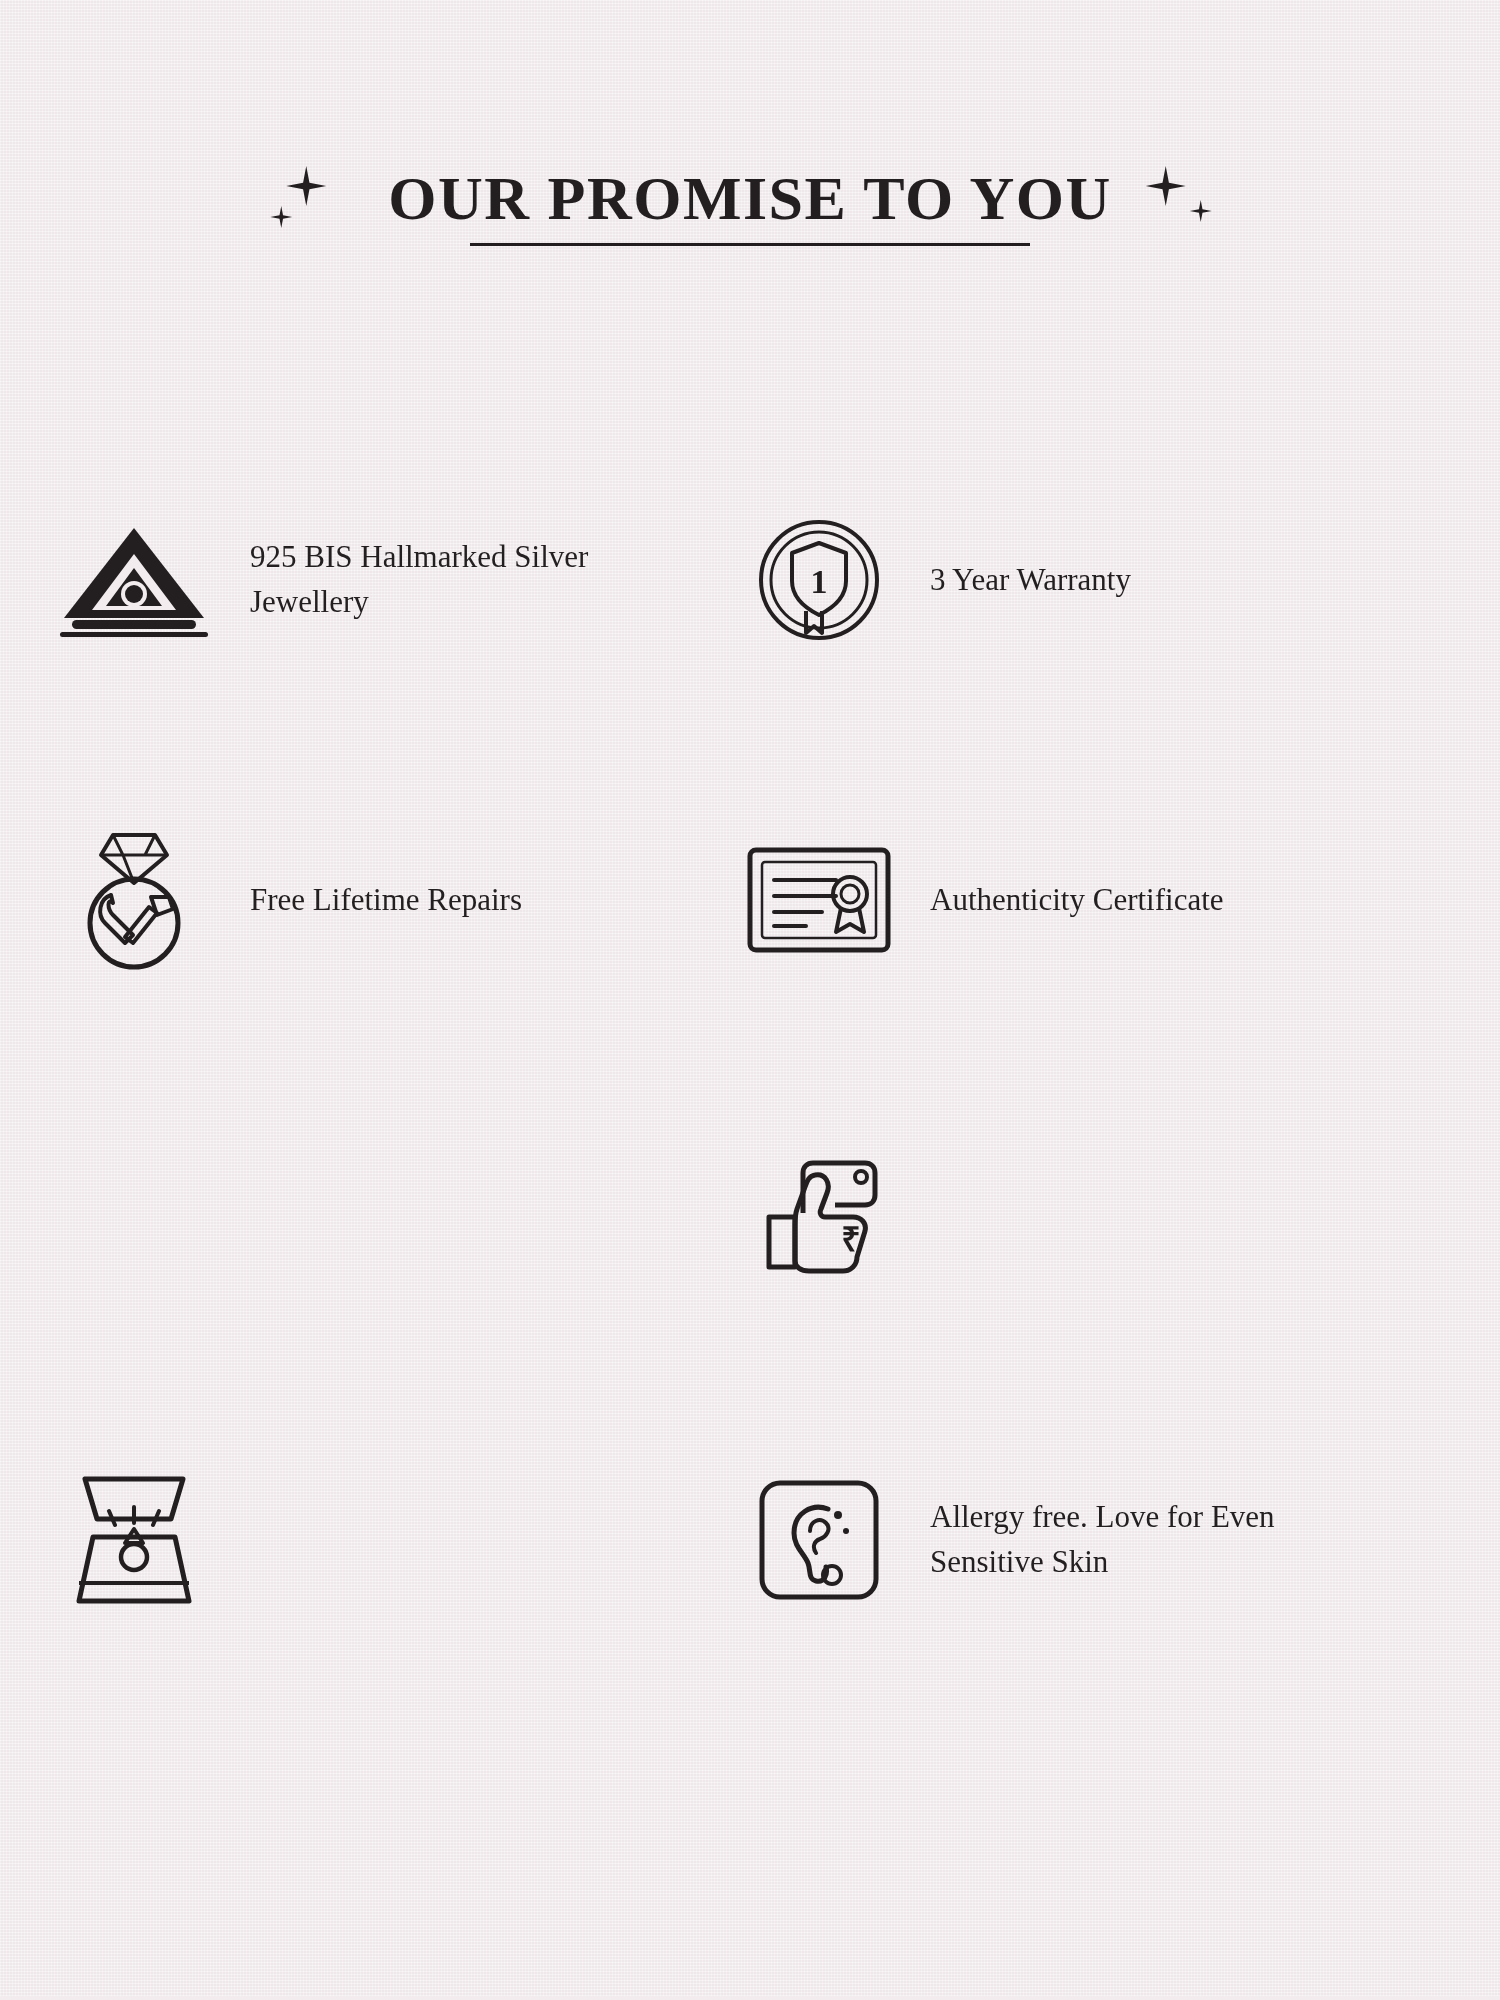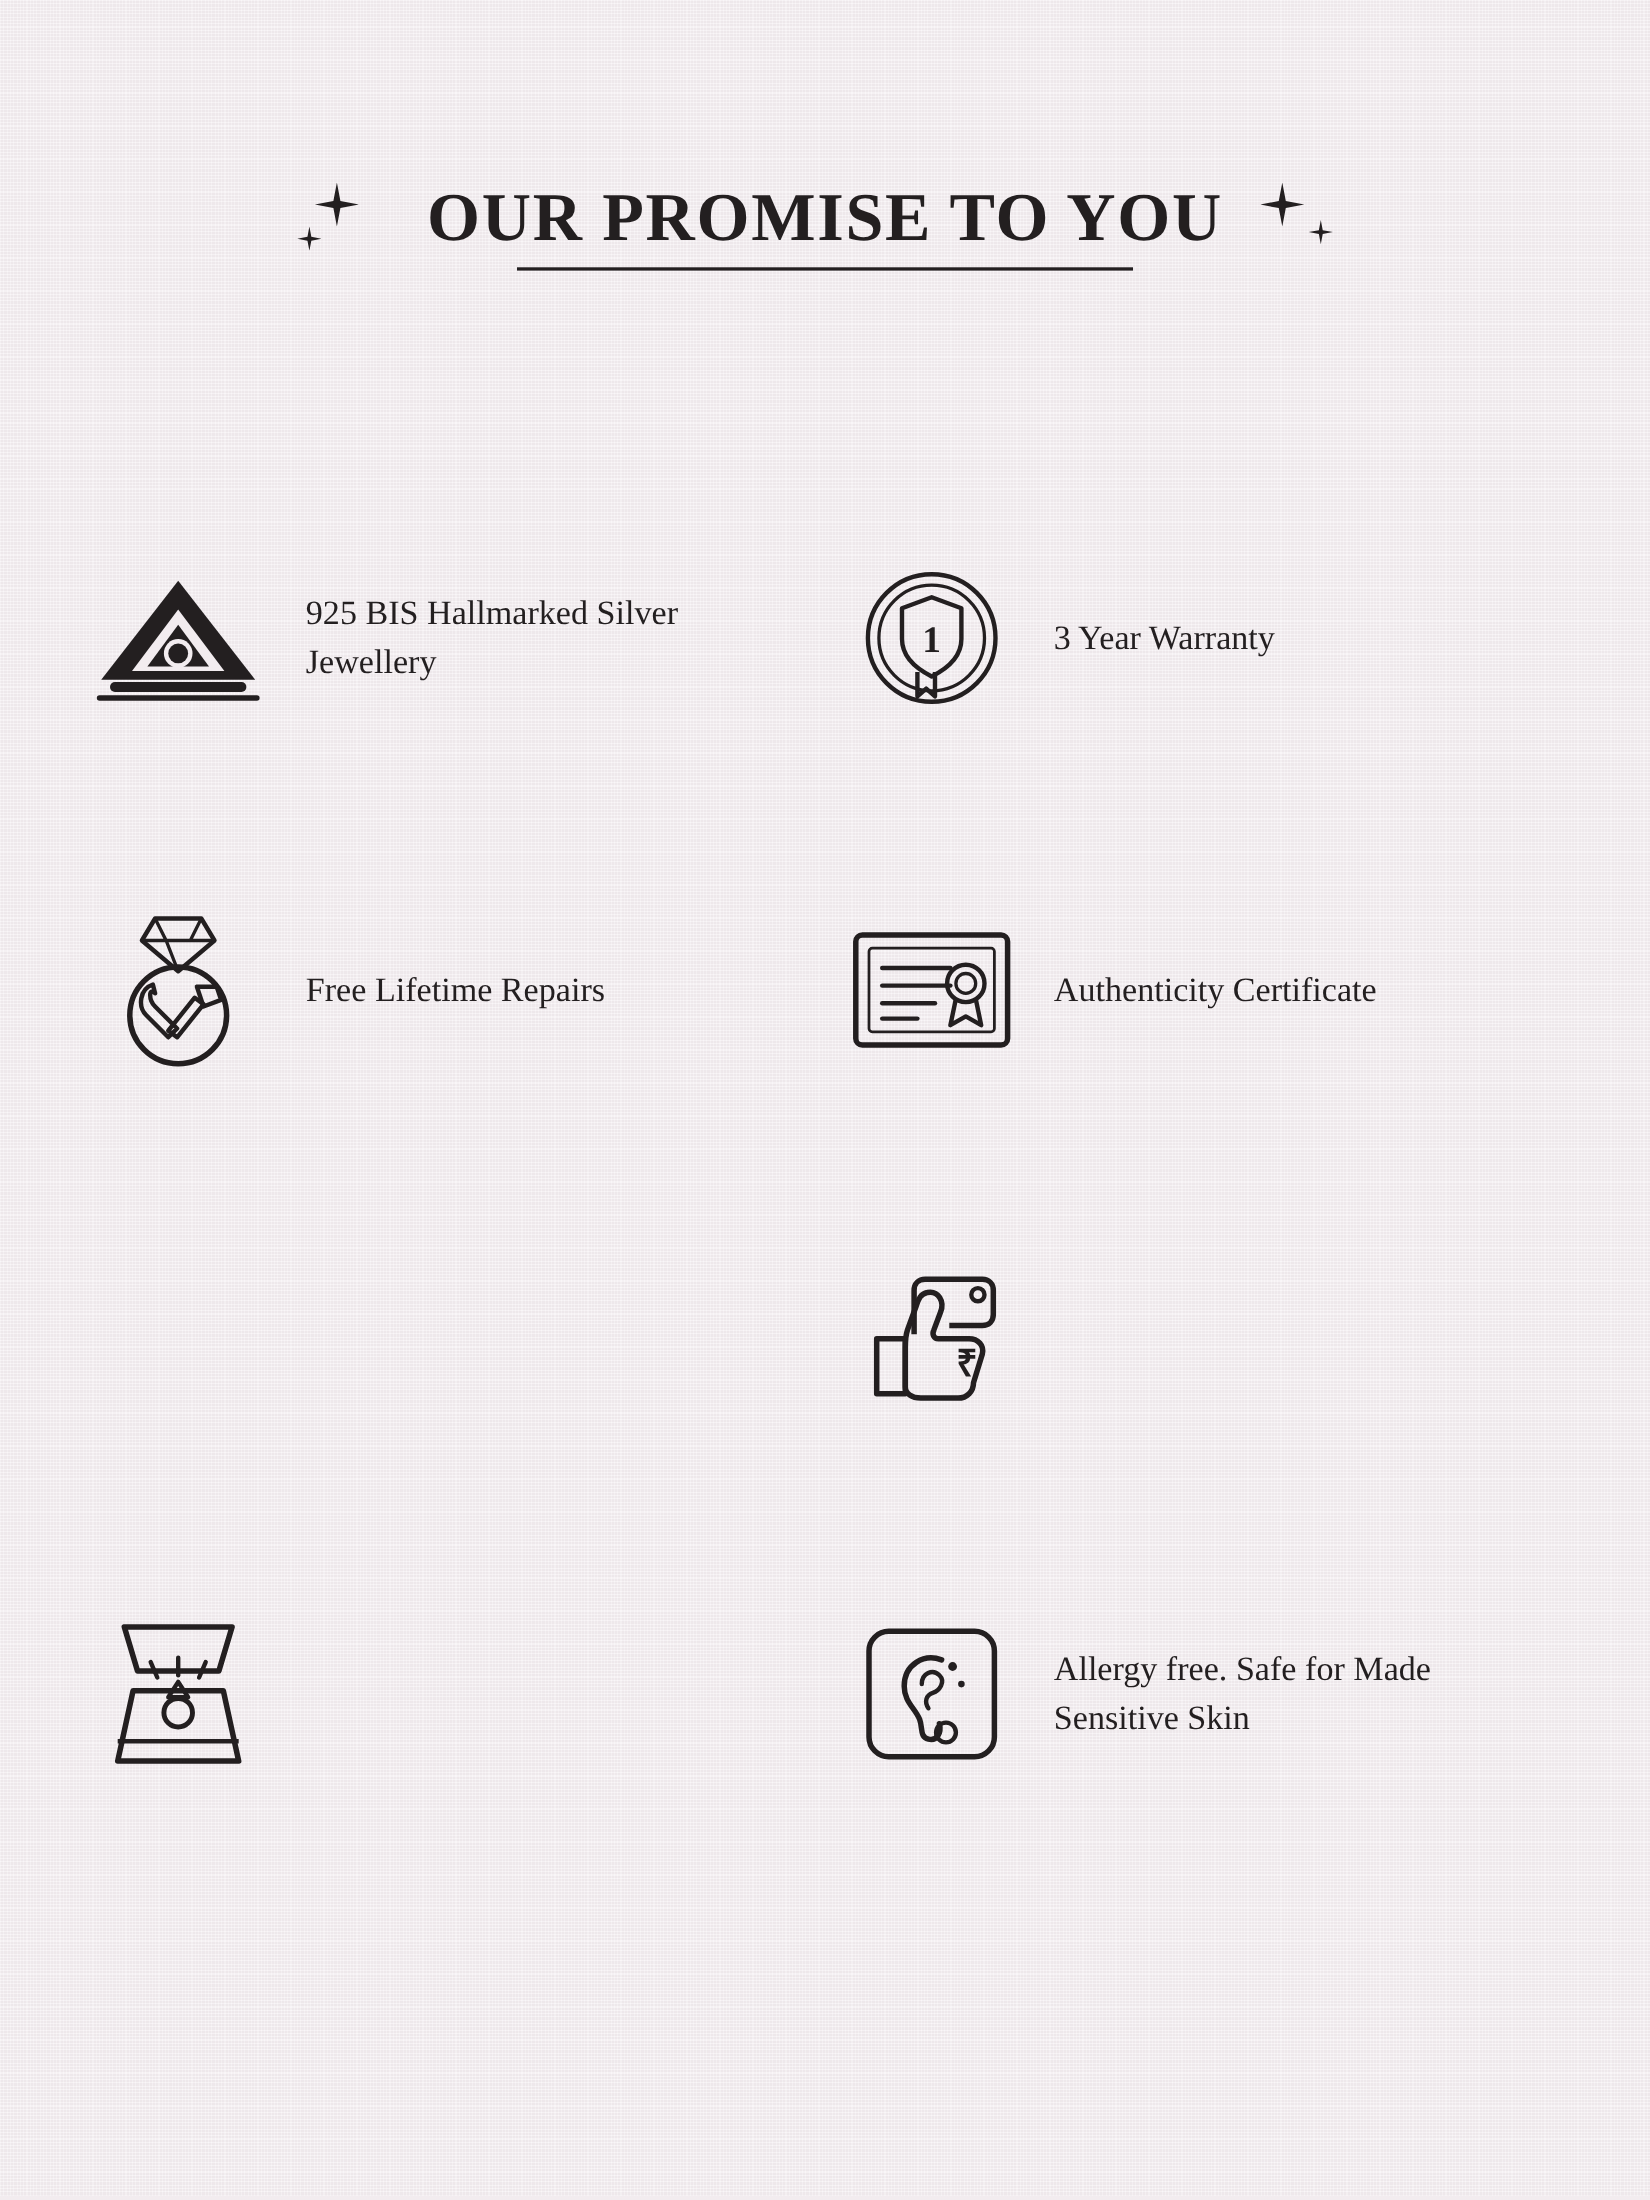--- a/index.html
+++ b/index.html
@@ -73,21 +73,21 @@
   .star {
     position: absolute;
     background: #231f20;
     clip-path: polygon(50% 0%, 58% 42%, 100% 50%, 58% 58%, 50% 100%, 42% 58%, 0% 50%, 42% 42%);
   }
 
   
   .grid {
     position: absolute;
     top: 420px;
-    left: 72px;
+    left: 44px;
     width: 1380px;
     display: grid;
     grid-template-columns: 690px 690px;
     grid-template-rows: 320px 320px 320px 320px;
   }
   .cell {
     display: flex;
     align-items: center;
     gap: 26px;
   }
@@ -258,17 +258,17 @@
           <path d="M74 34 C58 28 40 38 40 58 C40 72 50 78 54 88 C57 96 54 104 62 106
                    C70 108 74 100 72 92" fill="none" stroke="#231f20" stroke-width="5" stroke-linecap="round" stroke-linejoin="round"></path>
           <path d="M56 56 C56 46 66 42 72 48 C78 54 72 62 66 64 C60 66 58 72 62 78" fill="none" stroke="#231f20" stroke-width="4" stroke-linecap="round"></path>
 
           <circle cx="78" cy="100" r="9" fill="none" stroke="#231f20" stroke-width="4"></circle>
 
           <circle cx="84" cy="40" r="4" fill="#231f20"></circle>
           <circle cx="92" cy="56" r="3" fill="#231f20"></circle>
         </svg>
       </div>
-      <div class="label">Allergy free. Safe for Made Sensitive Skin</div>
+      <div class="label">Allergy free. Love for Even Sensitive Skin</div>
     </div>
 
   </div>
 </div>
 
 </body></html>

